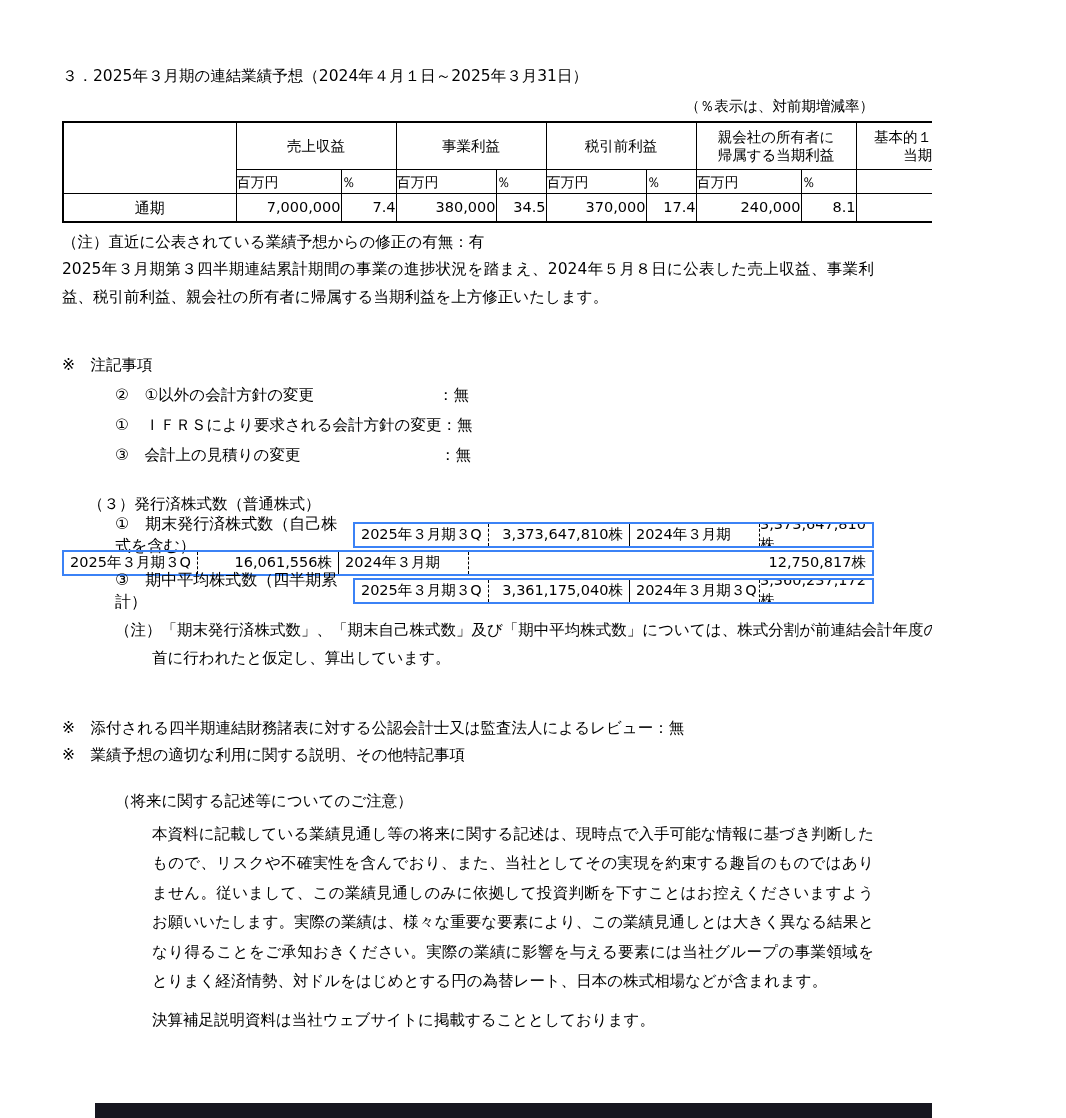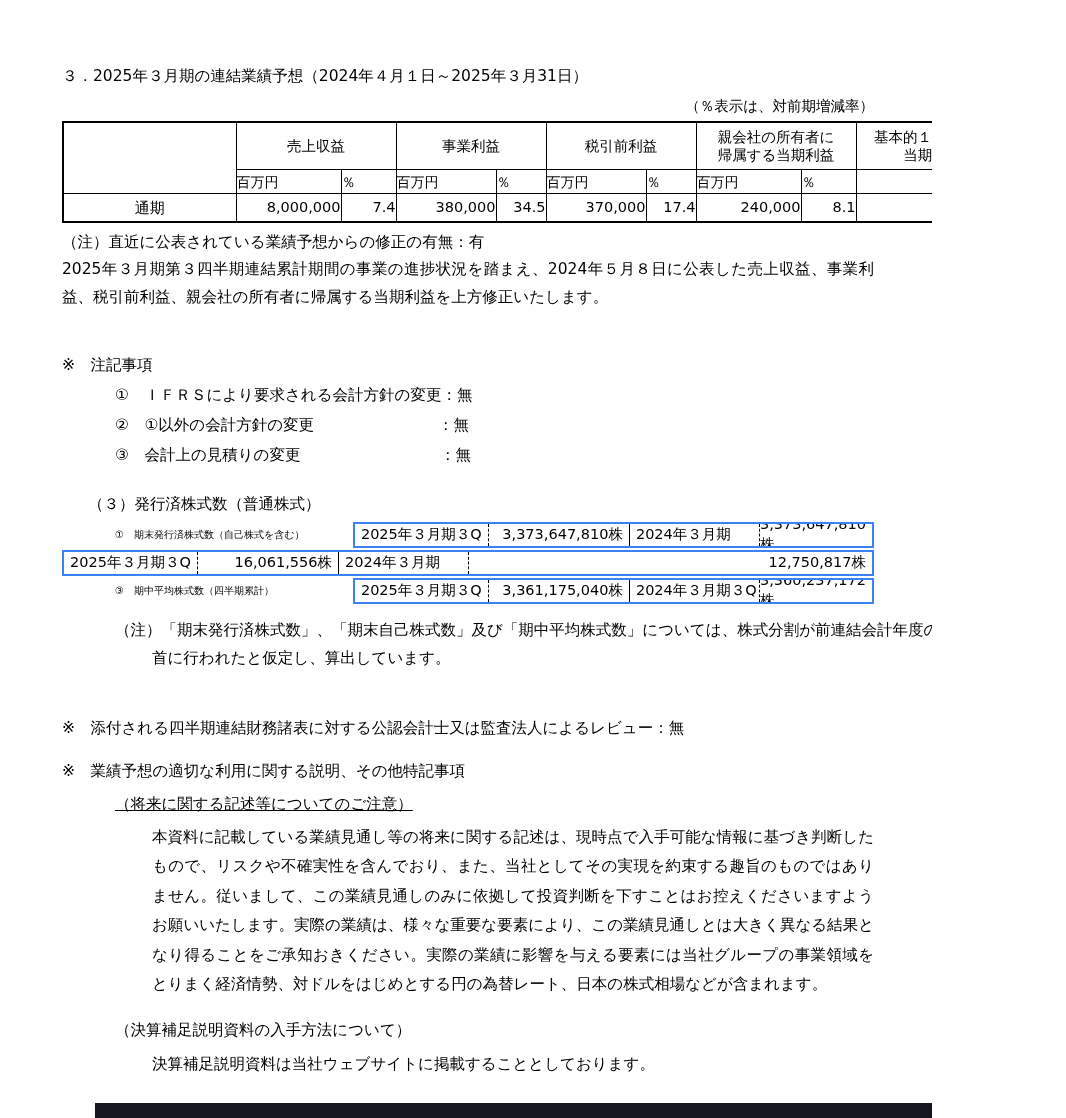--- a/index.html
+++ b/index.html
@@ -33,33 +33,33 @@
   .ind1 { padding-left:26px; }
   .ind2 { padding-left:53px; }
   .ind3 { padding-left:90px; }
   .scope { margin-top:12px; }
   .acct-heading { margin-top:26px; }
   .acct-item { margin-top:9px; }
   .shares-heading { margin-top:28px; }
 
   .share-rows { margin-top:7px; }
   .share-row { display:flex; align-items:stretch; height:26px; margin-bottom:2px; }
-  .share-label { width:393px; box-sizing:border-box; padding-left:53px; display:flex; align-items:center; font-size:10px; }
+  .share-label { width:393px; box-sizing:border-box; padding-left:53px; display:flex; align-items:center; font-size:16px; }
   .share-table { display:flex; flex:1; border:2px solid #3b82f6; box-sizing:border-box; }
   .share-cell { display:flex; align-items:center; box-sizing:border-box; font-size:14.5px; overflow:hidden; }
   .sc-period1 { width:134px; padding-left:6px; border-right:1px dashed #000; }
   .sc-value1  { width:141px; justify-content:flex-end; padding-right:6px; border-right:1px solid #000; }
   .sc-period2 { width:130px; padding-left:6px; border-right:1px dashed #000; }
   .sc-value2  { flex:1; justify-content:flex-end; padding-right:6px; }
 
   .shares-note { margin-top:12px; padding-left:90px; text-indent:-37px; line-height:28px; width:900px; box-sizing:border-box; }
 
   .review-line { margin-top:46px; }
-  .fl-heading { margin-top:22px; }
-  .caution-heading { margin-top:12px;text-decoration:underline; }
+  .fl-heading { margin-top:6px; }
+  .caution-heading { margin-top:25px; }
   .caution-text { margin-top:8px; line-height:29.5px; text-align:justify; }
   .supp-heading { margin-top:20px; }
   .supp-text { margin-top:13px; }
 
   .footer-bar { position:absolute; left:95px; right:0; bottom:0; height:15px; background:#16161f; }
 </style>
 </head>
 <body>
 
 <div class="page">
@@ -98,40 +98,40 @@
         <td class="unit">百万円</td>
         <td class="unit">％</td>
         <td class="unit">百万円</td>
         <td class="unit">％</td>
         <td class="unit">百万円</td>
         <td class="unit">％</td>
         <td class="unit unit-right">円 銭</td>
       </tr>
       <tr>
         <td class="rowlabel">通期</td>
-        <td class="num">8,000,000</td>
+        <td class="num">7,000,000</td>
         <td class="num">7.4</td>
         <td class="num">380,000</td>
         <td class="num">34.5</td>
         <td class="num">370,000</td>
         <td class="num">17.4</td>
         <td class="num">240,000</td>
         <td class="num">8.1</td>
         <td class="num">71.40</td>
       </tr>
     </tbody>
       </table>
 
     <div class="revision-note">（注）直近に公表されている業績予想からの修正の有無：有</div>
     <div class="revision-text">2025年３月期第３四半期連結累計期間の事業の進捗状況を踏まえ、2024年５月８日に公表した売上収益、事業利益、税引前利益、親会社の所有者に帰属する当期利益を上方修正いたします。</div>
 
     <div class="notes-heading">※　注記事項</div>
 
+    <div class="acct-item ind2">②　①以外の会計方針の変更　　　　　　　　：無</div>
     <div class="acct-item ind2">①　ＩＦＲＳにより要求される会計方針の変更：無</div>
-    <div class="acct-item ind2">②　①以外の会計方針の変更　　　　　　　　：無</div>
     <div class="acct-item ind2">③　会計上の見積りの変更　　　　　　　　　：無</div>
 
     <div class="shares-heading ind1">（３）発行済株式数（普通株式）</div>
 
     <div class="share-rows">
 
       <div class="share-row">
         <div class="share-label">①　期末発行済株式数（自己株式を含む）</div>
         <div class="share-table">
           <div class="share-cell sc-period1">2025年３月期３Q</div>
@@ -163,19 +163,18 @@
     </div>
 
     <div class="shares-note">（注）「期末発行済株式数」、「期末自己株式数」及び「期中平均株式数」については、株式分割が前連結会計年度の期首に行われたと仮定し、算出しています。</div>
 
     <div class="review-line">※　添付される四半期連結財務諸表に対する公認会計士又は監査法人によるレビュー：無</div>
 
     <div class="fl-heading">※　業績予想の適切な利用に関する説明、その他特記事項</div>
     <div class="caution-heading ind2">（将来に関する記述等についてのご注意）</div>
     <div class="caution-text ind3">本資料に記載している業績見通し等の将来に関する記述は、現時点で入手可能な情報に基づき判断したもので、リスクや不確実性を含んでおり、また、当社としてその実現を約束する趣旨のものではありません。従いまして、この業績見通しのみに依拠して投資判断を下すことはお控えくださいますようお願いいたします。実際の業績は、様々な重要な要素により、この業績見通しとは大きく異なる結果となり得ることをご承知おきください。実際の業績に影響を与える要素には当社グループの事業領域をとりまく経済情勢、対ドルをはじめとする円の為替レート、日本の株式相場などが含まれます。</div>
 
-    <div class="supp-heading ind2">（決算補足説明資料の入手方法について）</div>
     <div class="supp-text ind3">決算補足説明資料は当社ウェブサイトに掲載することとしております。</div>
 
   </div>
 
   <div class="footer-bar"></div>
 </div>
 
 </body></html>

